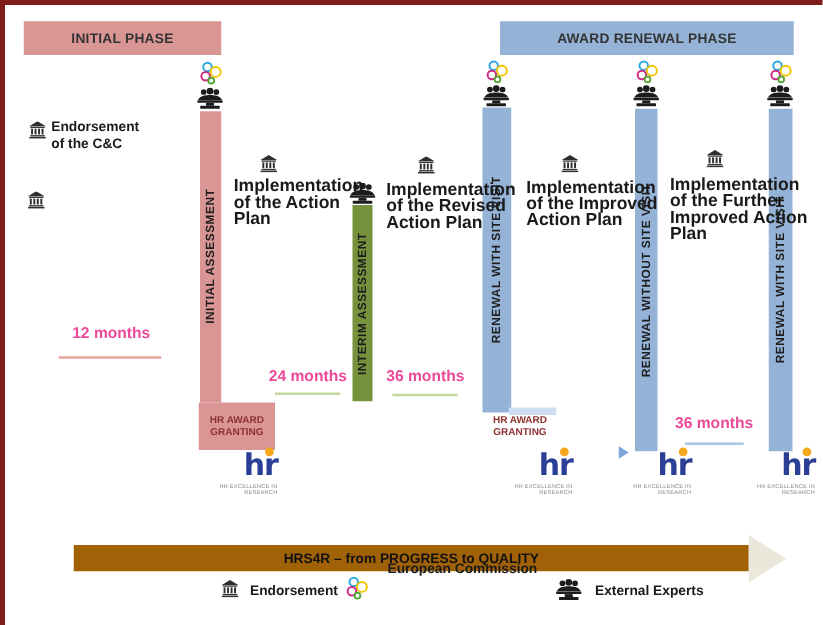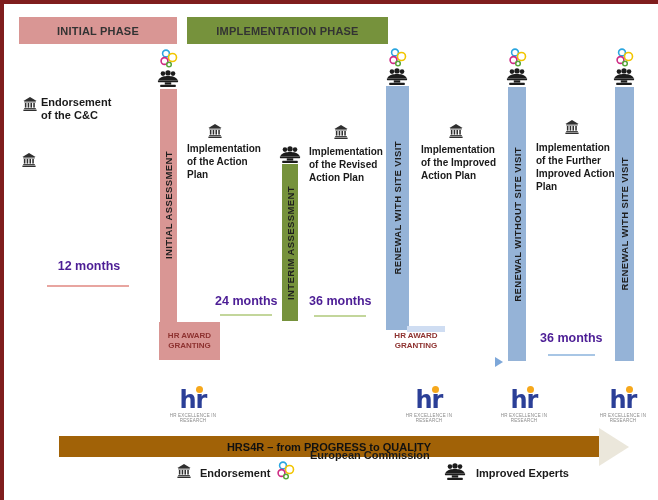--- a/index.html
+++ b/index.html
@@ -19,34 +19,34 @@
   #bar2{left:278px;top:160px;width:16px;height:157px;background:#76923C;}
   #bar3{left:382px;top:82px;width:23px;height:244px;background:#95B3D7;}
   #bar4{left:504px;top:83px;width:18px;height:274px;background:#95B3D7;}
   #bar5{left:611px;top:83px;width:19px;height:274px;background:#95B3D7;}
   
   .ic{position:absolute;color:#262626;}
   .ec{width:20px;height:22px;}
   .exp{width:22px;height:18px;color:#1c1c1c;}
   .inst{width:16px;height:14px;color:#2f2f2f;}
   
-  .btxt{position:absolute;font-weight:bold;font-size:10px;line-height:13px;white-space:pre-line;color:#1a1a1a;}
-  .big{position:absolute;font-weight:bold;font-size:12.5px;color:#4c1d95;white-space:pre-line;}
+  .btxt{position:absolute;font-weight:bold;font-size:14px;line-height:13px;white-space:pre-line;color:#1a1a1a;}
+  .big{position:absolute;font-weight:bold;font-size:12.5px;color:#ec4899;white-space:pre-line;}
   .check{position:absolute;font-size:9px;line-height:11.5px;white-space:pre-line;color:#1a1a1a;font-weight:600;}
   .uline{position:absolute;height:2px;}
   
   .grant-box{position:absolute;left:155px;top:318px;width:61px;height:38px;background:#D99694;
              display:flex;align-items:center;justify-content:center;}
   .grant-txt{font-weight:bold;font-size:8px;line-height:10px;color:#8E3230;text-align:center;white-space:pre-line;}
   .grant2{position:absolute;left:383px;top:327px;width:58px;display:flex;justify-content:center;}
   .strip{position:absolute;left:403px;top:322px;width:38px;height:6px;background:#CFDDF2;}
   .tri{position:absolute;left:491px;top:353px;width:0;height:0;
        border-top:5px solid transparent;border-bottom:5px solid transparent;border-left:8px solid #7DA7D9;}
   
-  .hrlogo{position:absolute;width:58px;text-align:center;margin-top:28px;}
+  .hrlogo{position:absolute;width:58px;text-align:right;}
   .hr-mark{position:relative;display:inline-block;font-family:"DejaVu Sans",sans-serif;font-weight:bold;
            font-size:24px;line-height:24px;color:#2B3F97;letter-spacing:-1px;}
   .hr-dot{position:absolute;top:-2px;right:3px;width:7px;height:7px;border-radius:50%;background:#F6A81C;}
   .hr-cap{font-size:4.5px;color:#8a8a8a;letter-spacing:.2px;margin-top:1px;}
   
   .band{position:absolute;left:55px;top:432px;width:540px;height:21px;background:#a16207;
         display:flex;align-items:center;justify-content:center;font-weight:bold;font-size:11px;color:#111;}
   .band-head{position:absolute;left:595px;top:424px;width:0;height:0;
         border-top:19px solid transparent;border-bottom:19px solid transparent;border-left:30px solid #EBE7DB;}
   
@@ -81,21 +81,21 @@
       <circle cx="13.5" cy="8.5" r="4" fill="none" stroke="#F2C500" stroke-width="1.6"></circle>
       <circle cx="5.5" cy="12" r="3.4" fill="none" stroke="#CE2C84" stroke-width="1.6"></circle>
       <circle cx="10" cy="15.5" r="2.3" fill="none" stroke="#57A639" stroke-width="1.5"></circle>
     </symbol>
   </defs>
 </svg>
 
 <div class="canvas">
 
   <div class="phase" id="phase1">INITIAL PHASE</div>
-  <div class="phase" id="phase2">IMPLEMENTATION PHASE</div>
+  <div class="phase" id="phase3">AWARD RENEWAL PHASE</div>
 
   <svg class="ic ec" style="left:155px;top:45px">
       <use href="#sym-ec"></use>
     </svg>
   <svg class="ic exp" style="left:153px;top:66px">
       <use href="#sym-exp"></use>
     </svg>
   <svg class="ic exp" style="left:275px;top:142px">
       <use href="#sym-exp"></use>
     </svg>
@@ -215,15 +215,15 @@
       <use href="#sym-inst"></use>
     </svg>
   <div class="leg-label" style="left:196px;top:463px">Endorsement</div>
   <svg class="ic ec" style="left:272px;top:457px">
       <use href="#sym-ec"></use>
     </svg>
   <div class="leg-label" style="left:306px;top:445px">European Commission</div>
   <svg class="ic exp" style="left:440px;top:459px">
       <use href="#sym-exp"></use>
     </svg>
-  <div class="leg-label" style="left:472px;top:463px">Improved Experts</div>
+  <div class="leg-label" style="left:472px;top:463px">External Experts</div>
 
 </div>
 
 </body></html>

